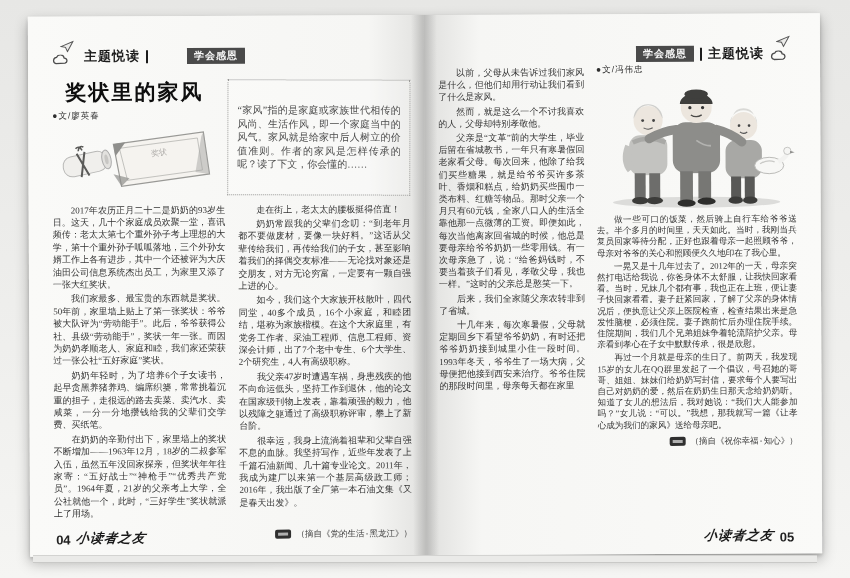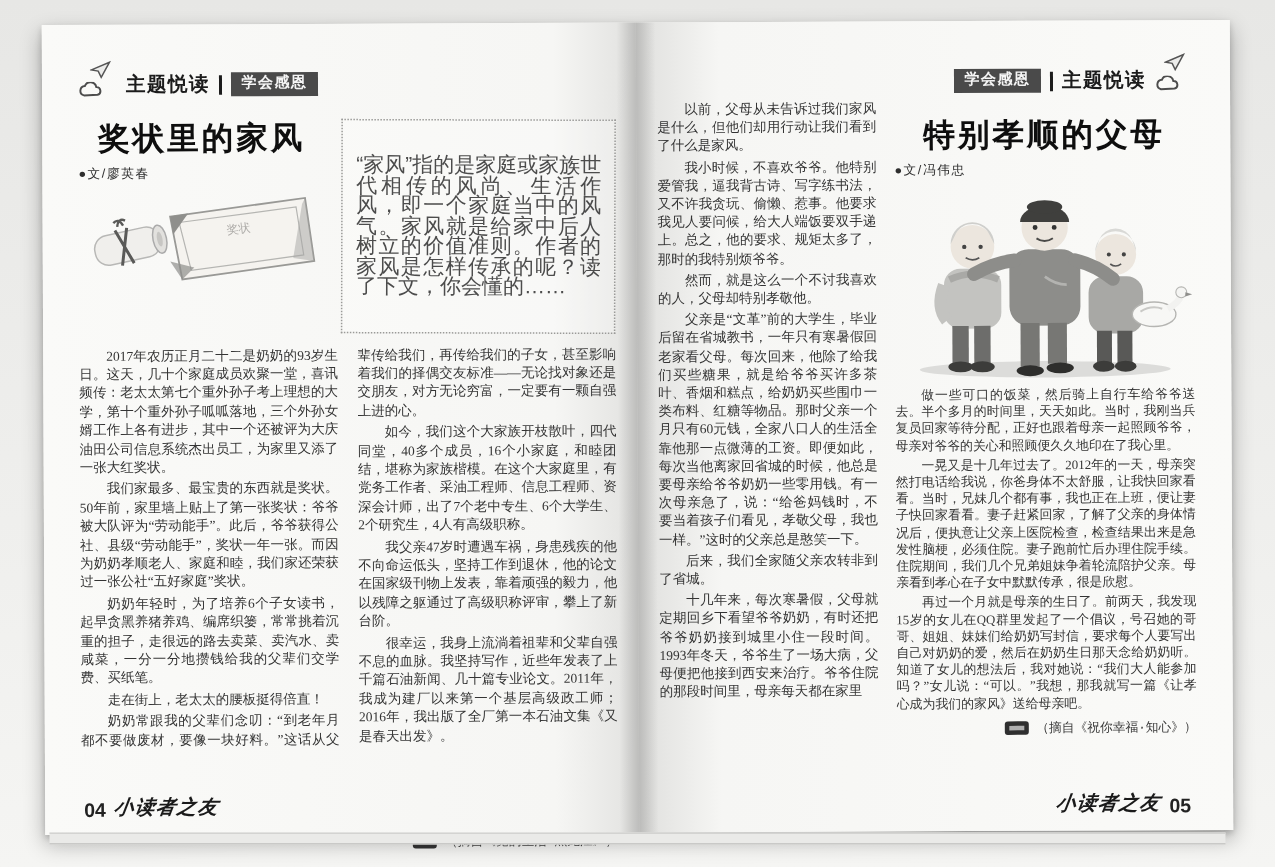--- a/index.html
+++ b/index.html
@@ -21,31 +21,31 @@
   .gutter{position:absolute;left:50%;top:0;width:26px;height:100%;transform:translateX(-50%);
     background:linear-gradient(to right,rgba(0,0,0,0) 0%,rgba(0,0,0,.16) 48%,rgba(60,60,60,.22) 52%,rgba(0,0,0,0) 100%);pointer-events:none;}
   .page-stack{position:absolute;left:33px;top:555px;width:784px;height:6px;
     border-top:1px solid #d3d3d1;border-bottom:1px solid #c9c9c7;background:#eaeae8;}
 
   
   .hdr{display:flex;align-items:center;gap:6px;height:20px;}
   .hdr.right-align{justify-content:flex-end;}
   .brand{font-size:13px;font-weight:800;color:#1c1c1c;letter-spacing:1px;}
   .hdr-bar{width:2px;height:13px;background:#1c1c1c;}
-  .badge{font-size:10px;font-weight:700;padding:2px 7px;letter-spacing:1px;line-height:12px;}
+  .badge{font-size:10px;font-weight:700;padding:2px 7px;letter-spacing:1px;line-height:12px;margin-left:33px;}
   .icon-stack{position:relative;width:26px;height:24px;flex:0 0 auto;}
   .icon-stack svg{position:absolute;}
 
   
   .lp-top{display:flex;gap:10px;margin-top:8px;align-items:flex-start;}
   .lp-title-block{width:46%;}
   h1.article-title{margin:4px 0 4px 0;font-size:21px;font-weight:900;letter-spacing:2px;color:#0e0e0e;text-align:center;}
   .author{font-size:8.5px;color:#2e2e2e;letter-spacing:1px;margin-bottom:4px;}
   .intro-box{flex:1;border:1.5px dotted #9a9a98;padding:23px 9px;margin-top:6px;
-    font-family:Liberation Sans, sans-serif;font-size:14px;line-height:13.5px;
+    font-family:Liberation Serif, serif;font-size:10px;line-height:13.5px;
     color:#4c4c4c;text-align:justify;transform:rotate(.4deg);background:rgba(255,255,255,.25);}
   .body-cols{column-count:2;column-gap:13px;margin-top:8px;height:322px;overflow:hidden;}
   .body-cols p, .col-flow p{
     margin:0 0 2px 0;font-family:"Liberation Serif","DejaVu Serif",serif;
     font-size:9px;line-height:12.4px;text-align:justify;text-indent:2em;color:#343434;}
   .attr-row{display:flex;justify-content:flex-end;align-items:center;gap:5px;margin-top:3px;}
   .attribution{font-family:Liberation Mono, monospace;font-size:8.5px;color:#3a3a3a;}
   .seal{display:inline-block;width:16px;height:9px;background:#2f2f2f;border-radius:2px;position:relative;flex:0 0 auto;}
   .seal::after{content:"";position:absolute;left:3px;top:3px;width:10px;height:3px;background:#cfcfcf;opacity:.8;}
 
@@ -108,20 +108,21 @@
           </g>
         </svg>
       </div>
       <div class="intro-box">“家风”指的是家庭或家族世代相传的风尚、生活作风，即一个家庭当中的风气。家风就是给家中后人树立的价值准则。作者的家风是怎样传承的呢？读了下文，你会懂的……</div>
     </div>
 
     <div class="body-cols">
         <p>2017年农历正月二十二是奶奶的93岁生日。这天，几十个家庭成员欢聚一堂，喜讯频传：老太太第七个重外孙子考上理想的大学，第十个重外孙子呱呱落地，三个外孙女婿工作上各有进步，其中一个还被评为大庆油田公司信息系统杰出员工，为家里又添了一张大红奖状。</p>
         <p>我们家最多、最宝贵的东西就是奖状。50年前，家里墙上贴上了第一张奖状：爷爷被大队评为“劳动能手”。此后，爷爷获得公社、县级“劳动能手”，奖状一年一张。而因为奶奶孝顺老人、家庭和睦，我们家还荣获过一张公社“五好家庭”奖状。</p>
         <p>奶奶年轻时，为了培养6个子女读书，起早贪黑养猪养鸡、编席织篓，常常挑着沉重的担子，走很远的路去卖菜、卖汽水、卖咸菜，一分一分地攒钱给我的父辈们交学费、买纸笔。</p>
+        <p>在奶奶的辛勤付出下，家里墙上的奖状不断增加——1963年12月，18岁的二叔参军入伍，虽然五年没回家探亲，但奖状年年往家寄：“五好战士”“神枪手”“优秀共产党员”。1964年夏，21岁的父亲考上大学，全公社就他一个，此时，“三好学生”奖状就派上了用场。</p>
         <p>走在街上，老太太的腰板挺得倍直！</p>
         <p>奶奶常跟我的父辈们念叨：“到老年月都不要做废材，要像一块好料。”这话从父辈传给我们，再传给我们的子女，甚至影响着我们的择偶交友标准——无论找对象还是交朋友，对方无论穷富，一定要有一颗自强上进的心。</p>
         <p>如今，我们这个大家族开枝散叶，四代同堂，40多个成员，16个小家庭，和睦团结，堪称为家族楷模。在这个大家庭里，有党务工作者、采油工程师、信息工程师、资深会计师，出了7个老中专生、6个大学生、2个研究生，4人有高级职称。</p>
         <p>我父亲47岁时遭遇车祸，身患残疾的他不向命运低头，坚持工作到退休，他的论文在国家级刊物上发表，靠着顽强的毅力，他以残障之躯通过了高级职称评审，攀上了新台阶。</p>
         <p>很幸运，我身上流淌着祖辈和父辈自强不息的血脉。我坚持写作，近些年发表了上千篇石油新闻、几十篇专业论文。2011年，我成为建厂以来第一个基层高级政工师；2016年，我出版了全厂第一本石油文集《又是春天出发》。</p>
       </div>
 
     <div class="attr-row">
       <span class="seal"></span>
       <span class="attribution">（摘自《党的生活·黑龙江》）</span>
@@ -132,21 +133,20 @@
       <span class="mag-name">小读者之友</span>
     </div>
   </div>
 
   <div class="page right">
     <div class="rp-cols">
 
       <div class="rp-col1">
         <div class="col-flow">
             <p>以前，父母从未告诉过我们家风是什么，但他们却用行动让我们看到了什么是家风。</p>
-            <p>我小时候，不喜欢爷爷。他特别爱管我，逼我背古诗、写字练书法，又不许我贪玩、偷懒、惹事。他要求我见人要问候，给大人端饭要双手递上。总之，他的要求、规矩太多了，那时的我特别烦爷爷。</p>
             <p>然而，就是这么一个不讨我喜欢的人，父母却特别孝敬他。</p>
             <p>父亲是“文革”前的大学生，毕业后留在省城教书，一年只有寒暑假回老家看父母。每次回来，他除了给我们买些糖果，就是给爷爷买许多茶叶、香烟和糕点，给奶奶买些围巾一类布料、红糖等物品。那时父亲一个月只有60元钱，全家八口人的生活全靠他那一点微薄的工资。即便如此，每次当他离家回省城的时候，他总是要母亲给爷爷奶奶一些零用钱。有一次母亲急了，说：“给爸妈钱时，不要当着孩子们看见，孝敬父母，我也一样。”这时的父亲总是憨笑一下。</p>
             <p>后来，我们全家随父亲农转非到了省城。</p>
             <p>十几年来，每次寒暑假，父母就定期回乡下看望爷爷奶奶，有时还把爷爷奶奶接到城里小住一段时间。1993年冬天，爷爷生了一场大病，父母便把他接到西安来治疗。爷爷住院的那段时间里，母亲每天都在家里</p>
           </div>
       </div>
 
       <div class="rp-col2">
         <div class="hdr right-align">
           <span class="badge" style="background:#4a4a4a;color:#f5f5f5">学会感恩</span>
@@ -155,21 +155,20 @@
           <span class="icon-stack">
             <svg width="14" height="12" style="left:6px;top:-6px" viewBox="0 0 14 12">
               <path d="M1 6 L13 1 L7.5 11 L5.5 6.8 Z" fill="#ececea" stroke="#555" stroke-width="1"></path>
             </svg>
             <svg width="18" height="11" style="left:0;top:9px" viewBox="0 0 18 11">
               <path d="M4 9 a3.2 3.2 0 0 1 .6-6.3 a4 4 0 0 1 7.6.8 a2.6 2.6 0 0 1 .8 5.1 Z" fill="none" stroke="#4c4c4c" stroke-width="1.3"></path>
             </svg>
           </span>
         </div>
 
-        <h1 class="article-title">特别孝顺的父母</h1>
         <div class="author">●文/冯伟忠</div>
 
         <svg class="illu" width="200" height="128" viewBox="0 0 220 140">
           <ellipse cx="110" cy="132" rx="92" ry="6" fill="#dcdcda"></ellipse>
 
           <g>
             <rect x="36" y="58" width="42" height="44" rx="12" fill="#c3c3c0"></rect>
             <rect x="42" y="100" width="12" height="28" fill="#6d6d6b"></rect>
             <rect x="58" y="100" width="12" height="28" fill="#6d6d6b"></rect>
             <ellipse cx="48" cy="130" rx="9" ry="4" fill="#3c3c3a"></ellipse>

